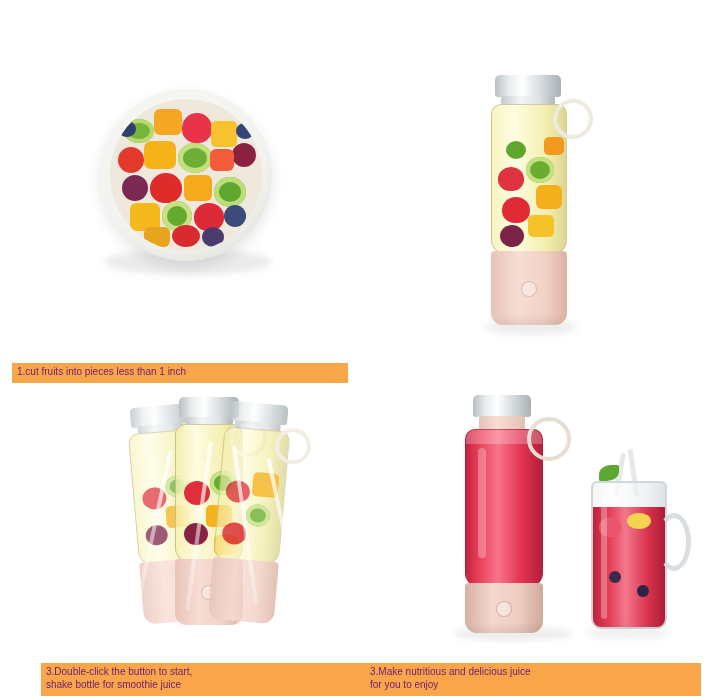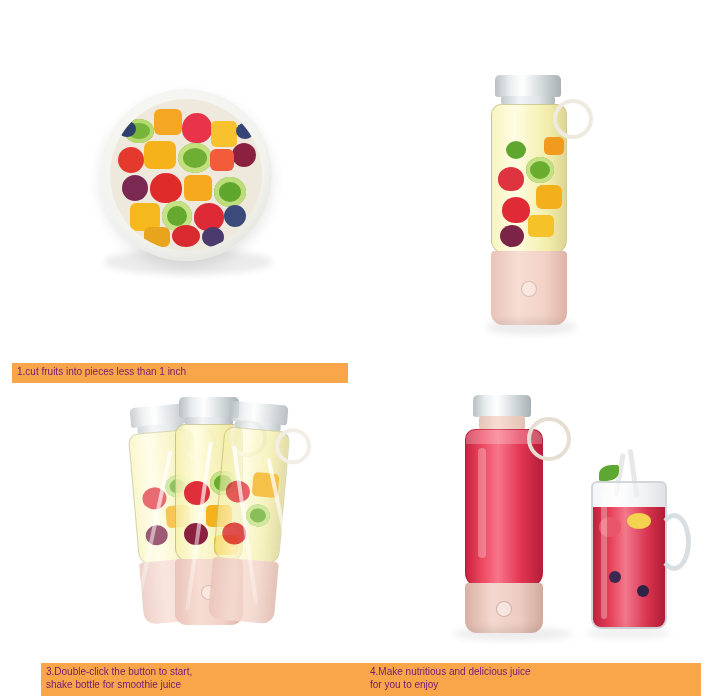--- a/index.html
+++ b/index.html
@@ -302,18 +302,18 @@
             <div style="position:absolute;left:16px;bottom:44px;width:12px;height:12px;background:#3a2a52;border-radius:50%;"></div>
             <div style="position:absolute;left:44px;bottom:30px;width:12px;height:12px;background:#2f2348;border-radius:50%;"></div>
             <div style="position:absolute;left:8px;top:6px;width:6px;height:130px;background:rgba(255,255,255,.3);border-radius:3px;"></div>
           </div>
           <div class="mug-handle" style="left:78px;top:34px;width:34px;height:58px;"></div>
         </div>
 
         <div style="position:absolute;left:96px;top:240px;width:120px;height:14px;border-radius:50%;background:rgba(0,0,0,.07);filter:blur(3px);"></div>
         <div style="position:absolute;left:228px;top:240px;width:86px;height:12px;border-radius:50%;background:rgba(0,0,0,.06);filter:blur(3px);"></div>
       </div>
-      <div class="caption">4.Make nutritious and delicious juice
+      <div class="caption">3.Make nutritious and delicious juice
 for you to enjoy</div>
     </div>
 
   </div>
 </div>
 
 </body></html>

